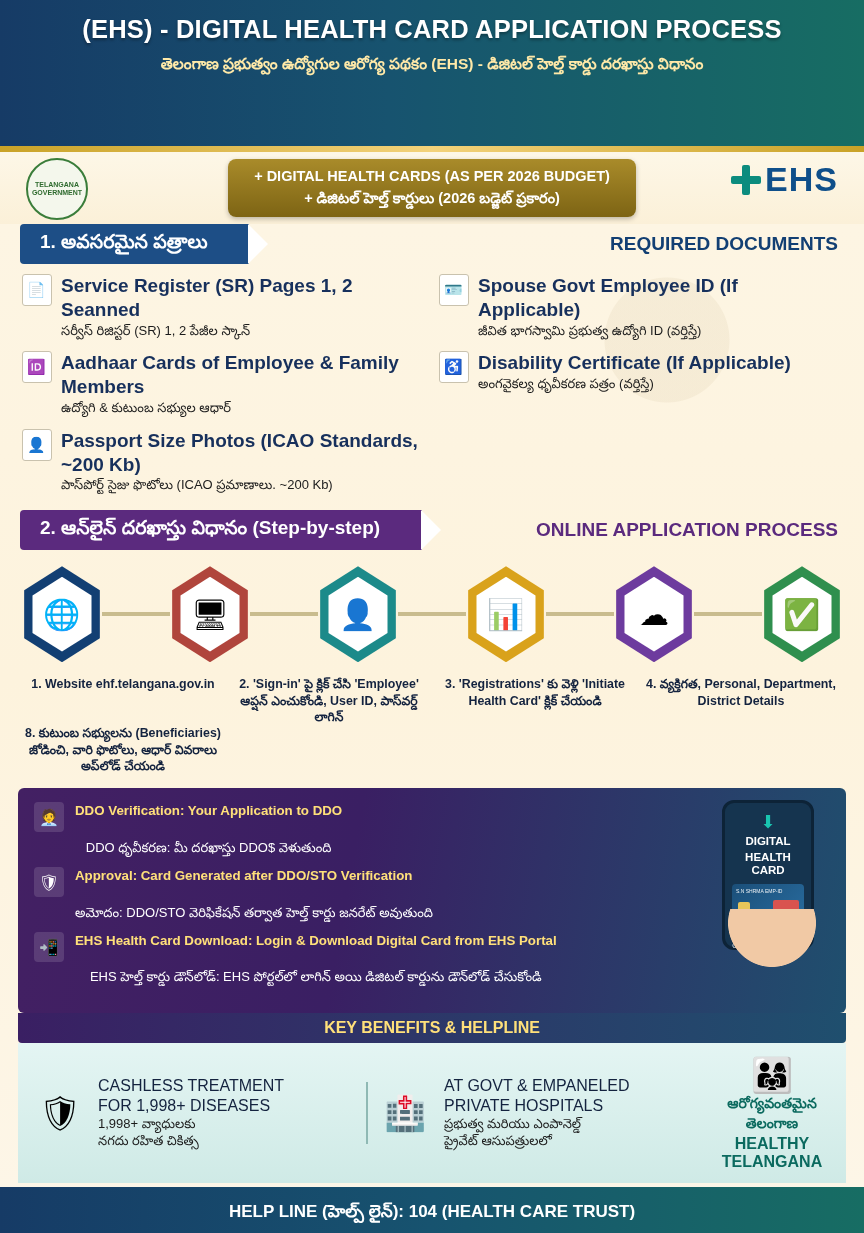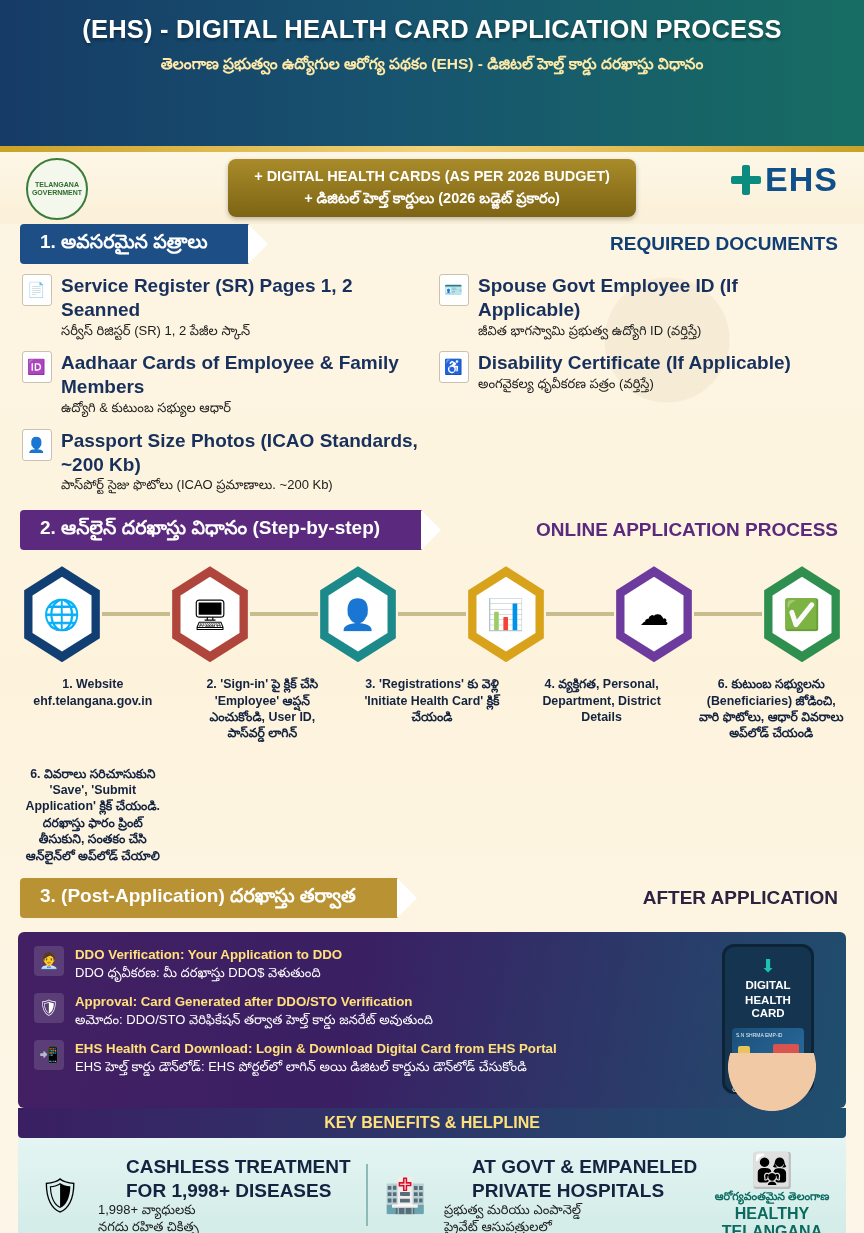--- a/index.html
+++ b/index.html
@@ -146,41 +146,41 @@
     width: 78%; height: 78%;
     clip-path: polygon(50% 0%, 93% 25%, 93% 75%, 50% 100%, 7% 75%, 7% 25%);
     background:#ffffff; display:flex; align-items:center; justify-content:center;
     font-size: 30px;
   }
   .connector {
     height: 4px; flex: 1; background: #c9bc8e; margin: 0 -4px;
     position: relative; z-index: 0;
   }
   .steps-text {
-    display: grid; grid-template-columns: repeat(5, 1fr);
-    gap: 24px; margin-top: 14px; padding: 0 2px;
+    display: grid; grid-template-columns: repeat(4, 1fr);
+    gap: 0; margin-top: 14px; padding: 0 2px;
   }
   .step-t { font-size: 12.4px; line-height: 1.32; color:#14233f; font-weight: bold; text-align:center; }
 
   
   .after {
     margin: 14px 18px 0 18px;
     background: linear-gradient(100deg,#432063 0%,#3a1f63 40%,#1f4f6e 100%);
     border-radius: 6px;
     padding: 14px 16px 16px 16px;
     position: relative; min-height: 176px;
     color:#fff;
   }
   .after-item { display:flex; gap:11px; align-items:flex-start; margin-bottom: 11px; }
   .after-ico {
     width: 30px; height: 30px; flex:0 0 30px; border-radius:4px;
     background: #ffffff22; display:flex;align-items:center;justify-content:center; font-size:16px;
   }
   .after-txt .en { font-size: 13.3px; font-weight: bold; color:#ffe07a; line-height:1.3;}
-  .after-txt .te { font-size: 13px; color:#ffffff; line-height:1.35; margin-top:1px;}
+  .after-txt .te { font-size: 13px; color:#ffffff; line-height:1.35; margin-top:19px;text-align:center;}
   .phone {
     position: absolute; right: 18px; top: 6px; width: 112px; height: 185px;
   }
   .phone-body{
     position:absolute; left:6px; top:6px; width:92px; height:150px;
     background:#15344f; border-radius:12px; border:3px solid #0d2337;
     padding:8px 7px; color:#fff; text-align:center;
   }
   .phone-dl { font-size:18px; color:#19c5b0; }
   .phone-title{ font-size:11.5px;font-weight:bold;line-height:1.15;margin-top:2px;}
@@ -205,26 +205,26 @@
     color:#ffe07a; font-weight:bold; font-size:16px;
     border-radius: 0 0 4px 4px;
   }
   .benefits {
     margin: 0 18px; background: linear-gradient(180deg,#e4f5f3,#cfeae6);
     display:flex; align-items:center; gap: 10px; padding: 12px 14px;
     min-height: 104px;
   }
   .ben { display:flex; gap:10px; align-items:center; flex:1; }
   .ben-ico { width: 56px; height: 56px; flex:0 0 56px; display:flex;align-items:center;justify-content:center; font-size: 34px; }
-  .ben-txt .en{ font-size:19px;font-weight:bold;color:#14233f;line-height:1.25;margin-left:28px;}
+  .ben-txt .en{ font-size:16px;font-weight:normal;color:#14233f;line-height:1.25;}
   .ben-txt .te{ font-size:13px;color:#1b1b1b;line-height:1.3;}
   .vdiv{ width:2px; height:62px; background:#8fb9b4; }
   .family { width: 120px; flex:0 0 120px; text-align:center; }
   .family .fig { font-size: 34px; color:#e8a11c; letter-spacing:-2px;}
-  .family .te { font-size: 11px; color:#0b6a5f; font-weight:bold;text-align:center; }
+  .family .te { font-size: 14px; color:#0b6a5f; font-weight:bold;text-align:center; }
   .family .en { font-size: 16px; color:#0b6a5f; font-weight:bold; }
 
   
   .footer {
     margin-top: 4px; height: 54px;
     background: linear-gradient(90deg,#163b66,#17536f,#176d63);
     display:flex; align-items:center; justify-content:center;
   }
   .helpline {
     color:#ffffff; font-weight:bold; font-size:17px;
@@ -362,31 +362,24 @@
             <div class="hex-inner">✅</div>
           </div>
       </div>
     </div>
 
     <div class="steps-text">
       <div class="step-t">1. Website ehf.telangana.gov.in</div>
       <div class="step-t">2. 'Sign-in' పై క్లిక్ చేసి 'Employee' ఆప్షన్ ఎంచుకోండి, User ID, పాస్‌వర్డ్ లాగిన్</div>
       <div class="step-t">3. 'Registrations' కు వెళ్లి 'Initiate Health Card' క్లిక్ చేయండి</div>
       <div class="step-t">4. వ్యక్తిగత, Personal, Department, District Details</div>
-      <div class="step-t">6. కుటుంబ సభ్యులను (Beneficiaries) జోడించి, వారి ఫొటోలు, ఆధార్ వివరాలు అప్‌లోడ్ చేయండి</div>
-      <div class="step-t">6. వివరాలు సరిచూసుకుని 'Save', 'Submit Application' క్లిక్ చేయండి. దరఖాస్తు ఫారం ప్రింట్ తీసుకుని, సంతకం చేసి ఆన్‌లైన్‌లో అప్‌లోడ్ చేయాలి</div>
-    </div>
-  </div>
-
-  <div class="banner" style="margin-top:14px">
-    <div class="chip chip-gold">
-      <span>3. (Post-Application) దరఖాస్తు తర్వాత</span>
-    </div>
-    <div class="right-label lbl-dark">AFTER APPLICATION</div>
-  </div>
+      <div class="step-t">8. కుటుంబ సభ్యులను (Beneficiaries) జోడించి, వారి ఫొటోలు, ఆధార్ వివరాలు అప్‌లోడ్ చేయండి</div>
+    </div>
+  </div>
+
 
   <div class="after">
 
     <div class="after-item">
       <div class="after-ico">🧑‍💼</div>
       <div class="after-txt">
         <div class="en">DDO Verification: Your Application to DDO</div>
         <div class="te">DDO ధృవీకరణ: మీ దరఖాస్తు DDO$ వెళుతుంది</div>
       </div>
     </div>

